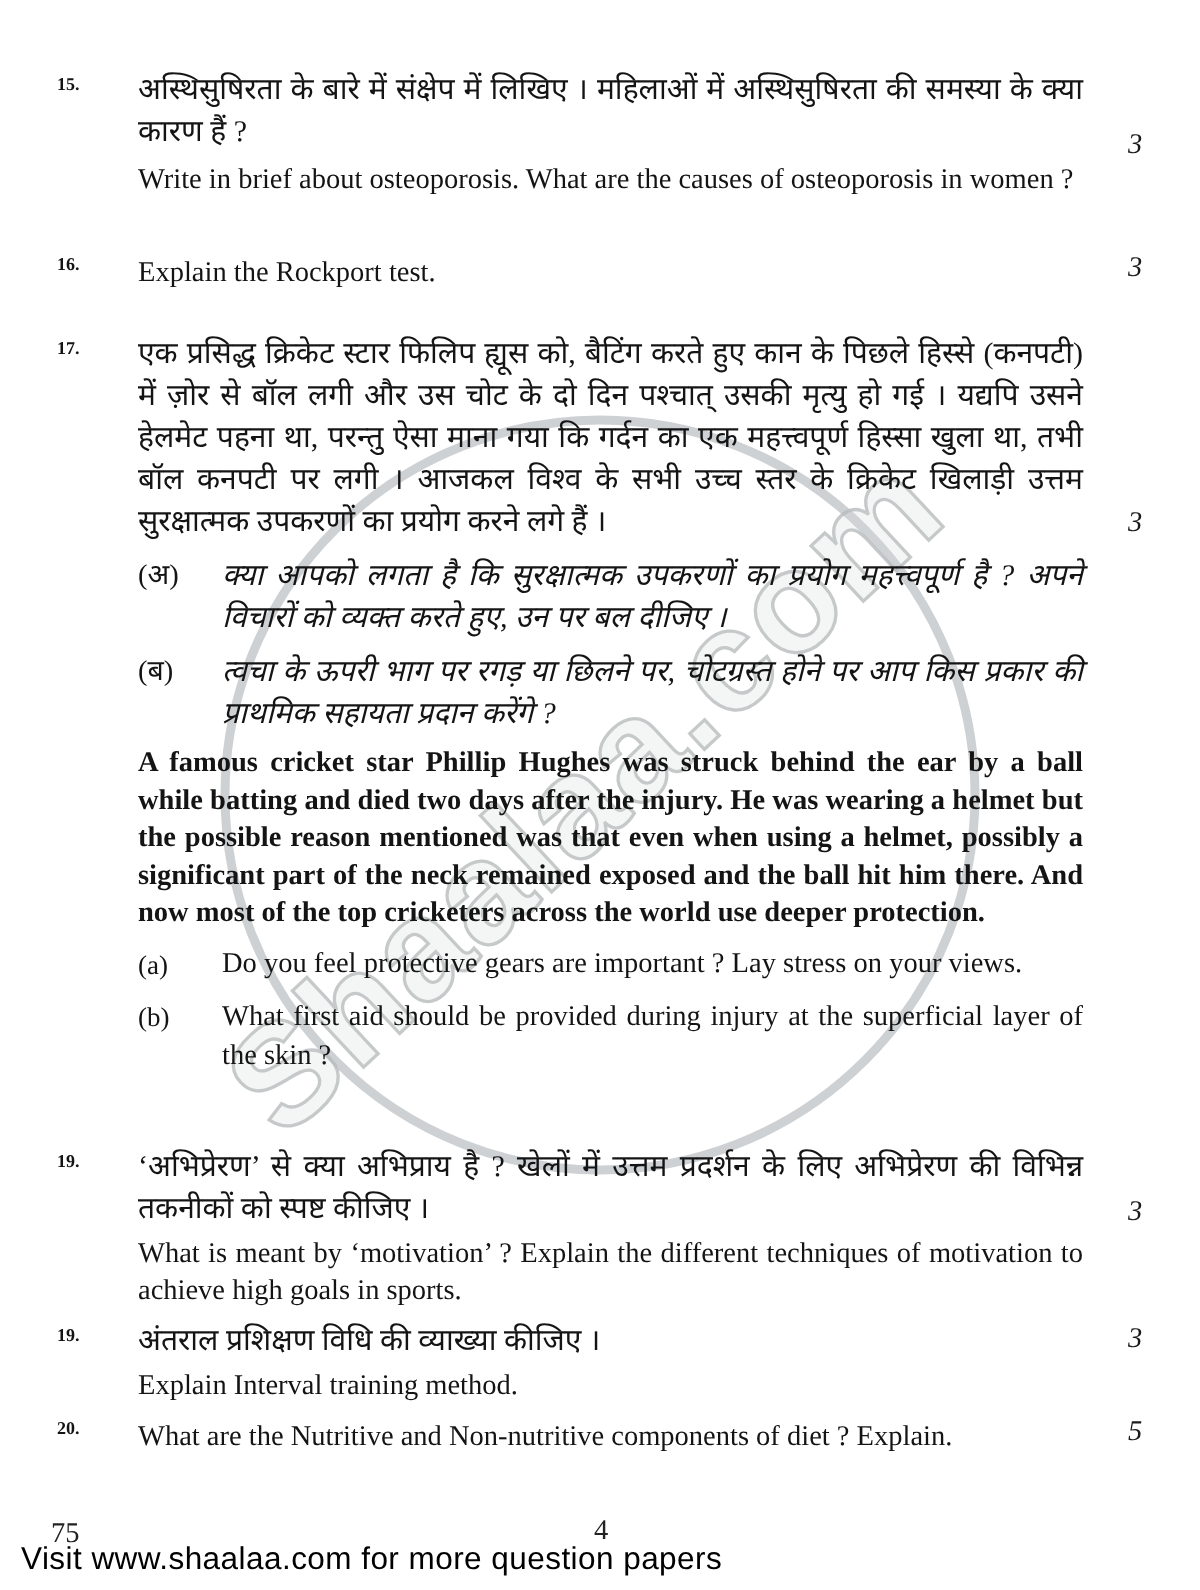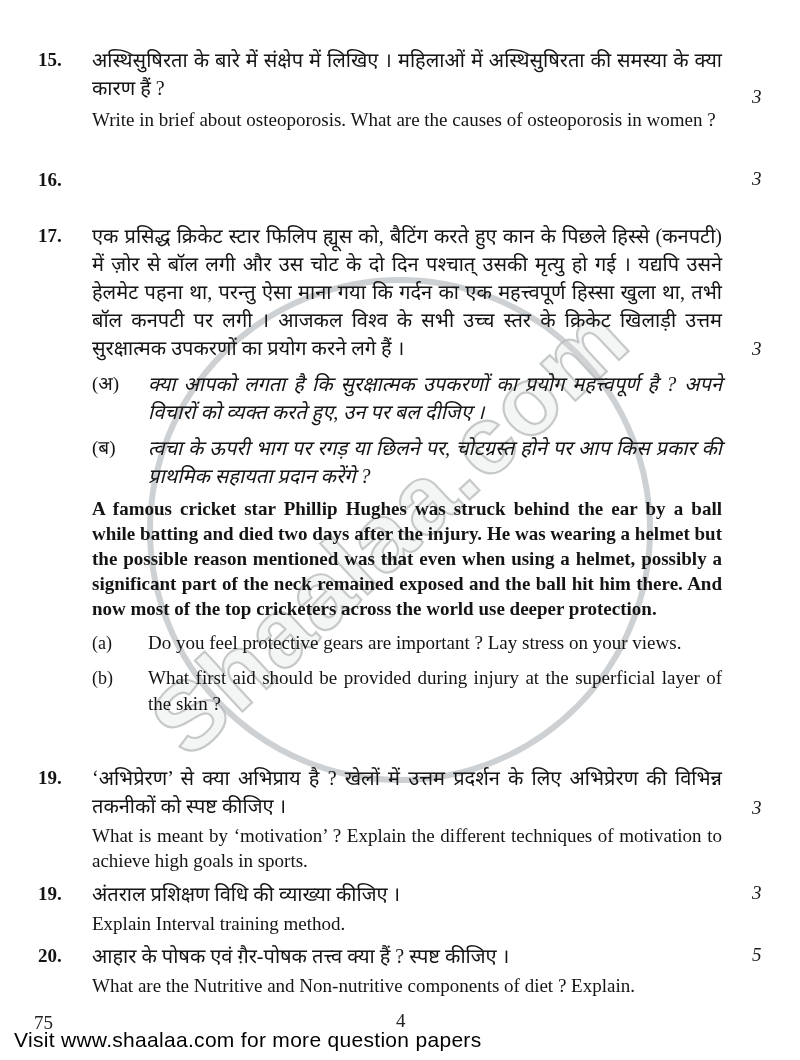--- a/index.html
+++ b/index.html
@@ -5,21 +5,21 @@
   html,body { margin:0; padding:0; background:#e8e8e8; }
   .page {
     position:relative; width:800px; height:1060px; margin:0 auto;
     background:#ffffff; overflow:hidden;
     font-family:"Liberation Serif", serif; color:#141414;
   }
   .wm { position:absolute; left:0; top:0; z-index:0; }
   .content { position:relative; z-index:1; }
 
   .q { position:absolute; left:38px; width:684px; display:flex; }
-  .q-num { width:54px; flex:0 0 54px; font-weight:bold; font-size:19px; padding-top:3px; }
+  .q-num { width:54px; flex:0 0 54px; font-weight:bold; font-size:12px; padding-top:3px; }
   .q-body { flex:1; }
 
   .hindi { font-size:20px; line-height:28px; text-align:justify; }
   .eng { font-size:19px; line-height:25px; text-align:justify; margin-top:5px; }
 
   .sub { display:flex; margin-top:6px; }
   .sub-label { width:56px; flex:0 0 56px; font-size:19px; line-height:28px; }
   .sub-label.latin { font-size:18px; line-height:26px; }
   .sub-text { flex:1; }
   .sub .hindi { line-height:28px;font-style:italic; }
@@ -60,20 +60,21 @@
       <div class="q-body">
         <div class="hindi">अस्थिसुषिरता के बारे में संक्षेप में लिखिए । महिलाओं में अस्थिसुषिरता की समस्या के क्या कारण हैं ?</div>
         <div class="eng">Write in brief about osteoporosis. What are the causes of osteoporosis in women ?</div>
       </div>
     </div>
     <span class="mark" style="top:86px">3</span>
 
     <div class="q" style="top:166px">
       <div class="q-num">16.</div>
       <div class="q-body">
+        <div class="eng" style="margin-top:3px">Explain the Rockport test.</div>
       </div>
     </div>
     <span class="mark" style="top:168px">3</span>
 
     <div class="q" style="top:222px">
       <div class="q-num">17.</div>
       <div class="q-body">
         <div class="hindi">एक प्रसिद्ध क्रिकेट स्टार फिलिप ह्यूस को, बैटिंग करते हुए कान के पिछले हिस्से (कनपटी) में ज़ोर से बॉल लगी और उस चोट के दो दिन पश्चात् उसकी मृत्यु हो गई । यद्यपि उसने हेलमेट पहना था, परन्तु ऐसा माना गया कि गर्दन का एक महत्त्वपूर्ण हिस्सा खुला था, तभी बॉल कनपटी पर लगी । आजकल विश्व के सभी उच्च स्तर के क्रिकेट खिलाड़ी उत्तम सुरक्षात्मक उपकरणों का प्रयोग करने लगे हैं ।</div>
 
         <div class="sub q17-suba">
@@ -113,21 +114,20 @@
       <div class="q-body">
         <div class="hindi">अंतराल प्रशिक्षण विधि की व्याख्या कीजिए ।</div>
         <div class="eng" style="margin-top:3px">Explain Interval training method.</div>
       </div>
     </div>
     <span class="mark" style="top:882px">3</span>
 
     <div class="q" style="top:942px">
       <div class="q-num">20.</div>
       <div class="q-body">
-        <div class="hindi">आहार के पोषक एवं ग़ैर-पोषक तत्त्व क्या हैं ? स्पष्ट कीजिए ।</div>
         <div class="eng" style="margin-top:3px">What are the Nutritive and Non-nutritive components of diet ? Explain.</div>
       </div>
     </div>
     <span class="mark" style="top:944px">5</span>
 
     <span class="footer-num" style="left:34px; top:1012px">75</span>
     <span class="footer-num" style="left:396px; top:1010px">4</span>
     <div class="footer-promo">Visit www.shaalaa.com for more question papers</div>
 
   </div>

